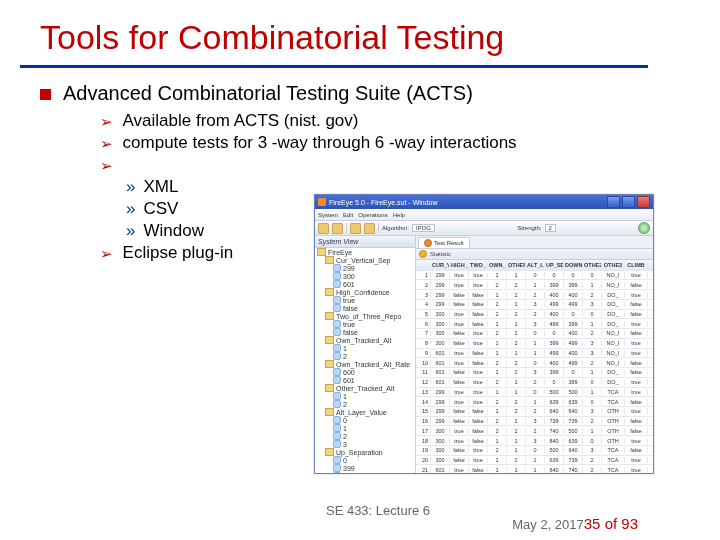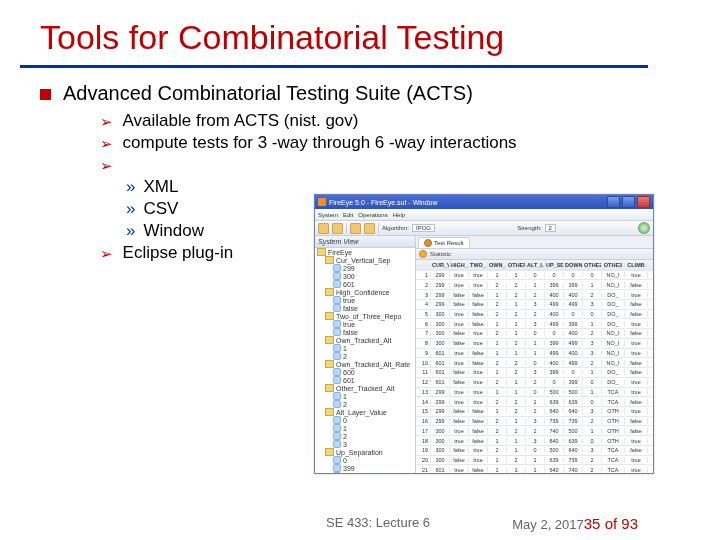--- a/index.html
+++ b/index.html
@@ -80,21 +80,21 @@
     left: 0;
     right: 0;
     display: flex;
     justify-content: flex-end;
     align-items: baseline;
     padding: 0 30px;
     font-size: 13px;
   }
   .footer .date { color: #666; }
   .footer .center { color: #666; position:absolute; left:50%; transform:translateX(-50%);margin-left:44px; }
-  .footer .page { color: #c00000; font-size: 15px; }
+  .footer .page { color: #c00000; font-size: 15px; margin-top: 12px; }
   
   .appwin {
     position: absolute;
     right: 14px;
     top: 194px;
     width: 338px;
     height: 278px;
     border: 1px solid #6a80b8;
     background: #eef0f5;
     box-shadow: 0 0 2px rgba(0,0,0,0.2);

